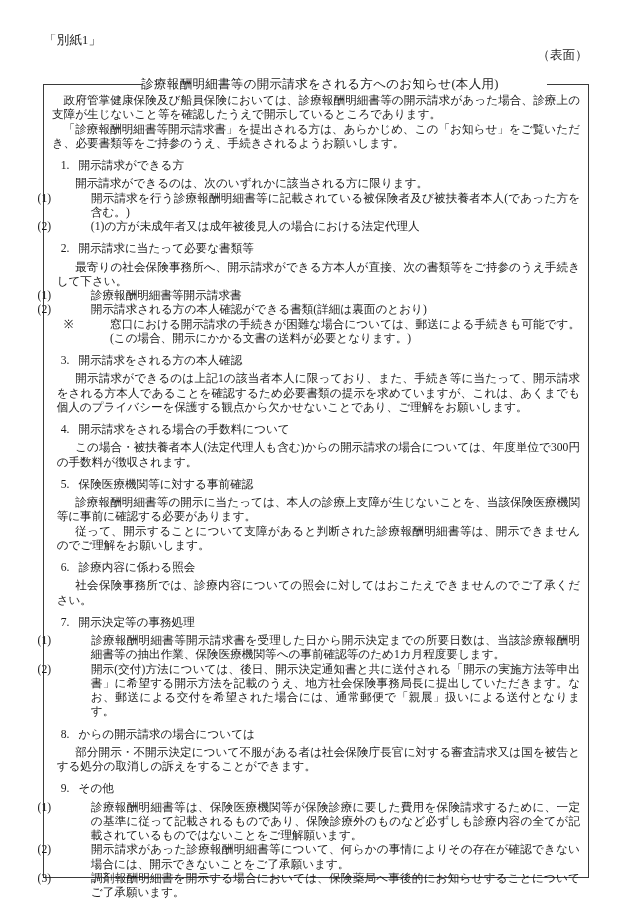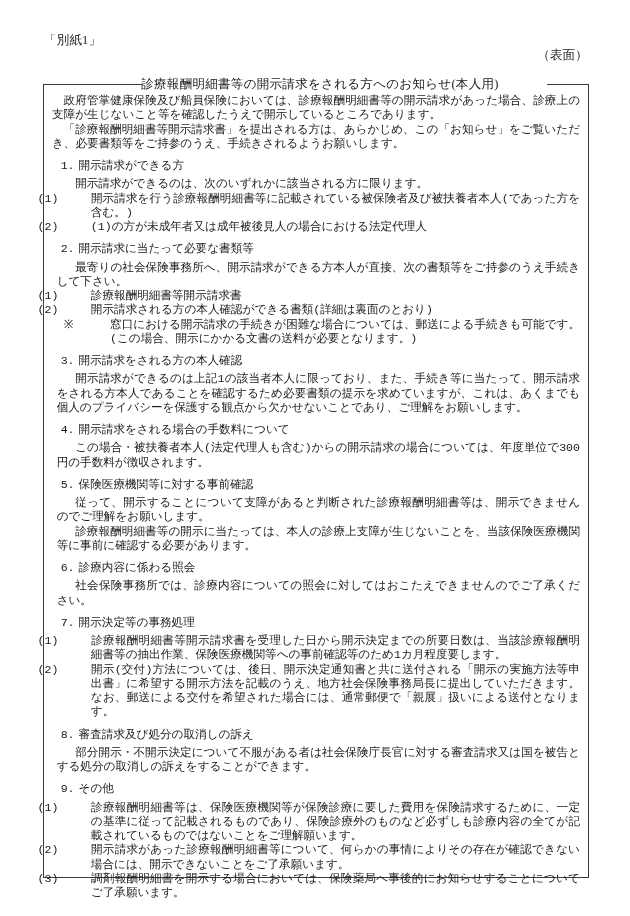--- a/index.html
+++ b/index.html
@@ -99,21 +99,20 @@
 
   .para {
     margin: 0;
     text-indent: 1em;
     text-align: justify;
     text-justify: inter-ideograph;
   }
 
   .section {
     margin-top: 8px;
-    font-family: Liberation Mono, monospace;
   }
   .section:first-child { margin-top: 0; }
 
   .sec-head {
     margin: 4px;
     padding-left: 0.4em;
     text-indent: 0;
   }
   .sec-head .num {
     display: inline-block;
@@ -200,37 +199,37 @@
       <p class="sec-body">開示請求ができるのは上記1の該当者本人に限っており、また、手続き等に当たって、開示請求をされる方本人であることを確認するため必要書類の提示を求めていますが、これは、あくまでも個人のプライバシーを保護する観点から欠かせないことであり、ご理解をお願いします。</p>
     </div>
 
     <div class="section">
       <p class="sec-head"><span class="num">4.</span><span>開示請求をされる場合の手数料について</span></p>
       <p class="sec-body">この場合・被扶養者本人(法定代理人も含む)からの開示請求の場合については、年度単位で300円の手数料が徴収されます。</p>
     </div>
 
     <div class="section">
       <p class="sec-head"><span class="num">5.</span><span>保険医療機関等に対する事前確認</span></p>
+      <p class="sec-body">診療報酬明細書等の開示に当たっては、本人の診療上支障が生じないことを、当該保険医療機関等に事前に確認する必要があります。</p>
       <p class="sec-body">従って、開示することについて支障があると判断された診療報酬明細書等は、開示できませんのでご理解をお願いします。</p>
-      <p class="sec-body">診療報酬明細書等の開示に当たっては、本人の診療上支障が生じないことを、当該保険医療機関等に事前に確認する必要があります。</p>
     </div>
 
     <div class="section">
       <p class="sec-head"><span class="num">6.</span><span>診療内容に係わる照会</span></p>
       <p class="sec-body">社会保険事務所では、診療内容についての照会に対してはおこたえできませんのでご了承ください。</p>
     </div>
 
     <div class="section">
       <p class="sec-head"><span class="num">7.</span><span>開示決定等の事務処理</span></p>
       <p class="subitem"><span class="mark">(1)</span><span>診療報酬明細書等開示請求書を受理した日から開示決定までの所要日数は、当該診療報酬明細書等の抽出作業、保険医療機関等への事前確認等のため1カ月程度要します。</span></p>
       <p class="subitem"><span class="mark">(2)</span><span>開示(交付)方法については、後日、開示決定通知書と共に送付される「開示の実施方法等申出書」に希望する開示方法を記載のうえ、地方社会保険事務局長に提出していただきます。なお、郵送による交付を希望された場合には、通常郵便で「親展」扱いによる送付となります。</span></p>
     </div>
 
     <div class="section">
-      <p class="sec-head"><span class="num">8.</span><span>審査請求及び処分の取消しの訴え</span></p>
+      <p class="sec-head"><span class="num">8.</span><span>からの開示請求の場合については</span></p>
       <p class="sec-body">部分開示・不開示決定について不服がある者は社会保険庁長官に対する審査請求又は国を被告とする処分の取消しの訴えをすることができます。</p>
     </div>
 
     <div class="section">
       <p class="sec-head"><span class="num">9.</span><span>その他</span></p>
       <p class="subitem"><span class="mark">(1)</span><span>診療報酬明細書等は、保険医療機関等が保険診療に要した費用を保険請求するために、一定の基準に従って記載されるものであり、保険診療外のものなど必ずしも診療内容の全てが記載されているものではないことをご理解願います。</span></p>
       <p class="subitem"><span class="mark">(2)</span><span>開示請求があった診療報酬明細書等について、何らかの事情によりその存在が確認できない場合には、開示できないことをご了承願います。</span></p>
       <p class="subitem"><span class="mark">(3)</span><span>調剤報酬明細書を開示する場合においては、保険薬局へ事後的にお知らせすることについてご了承願います。</span></p>
     </div>
 

